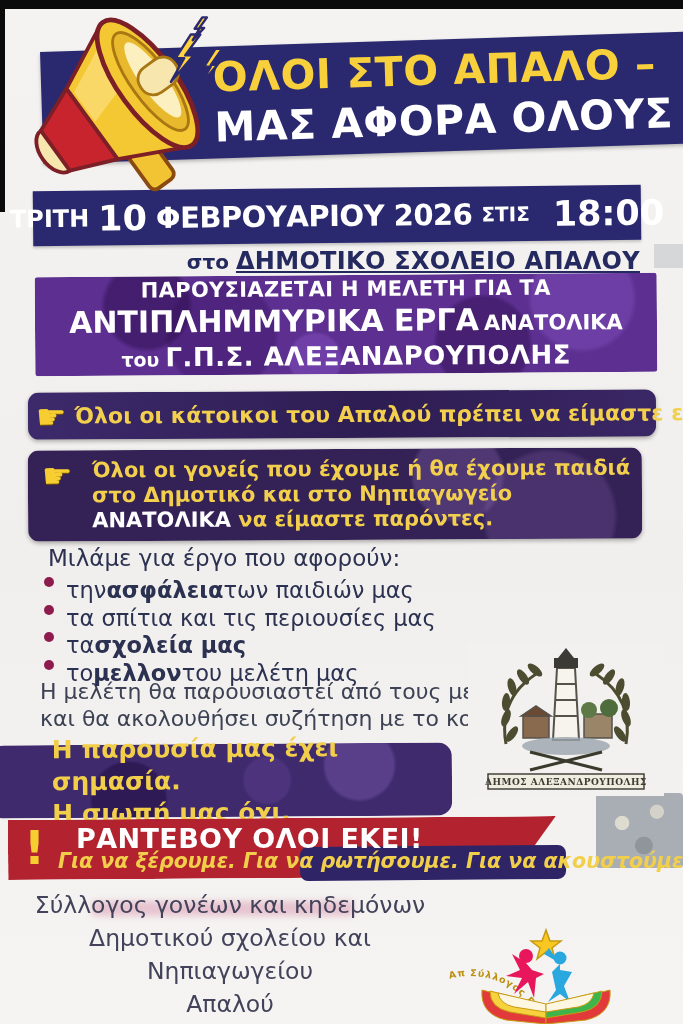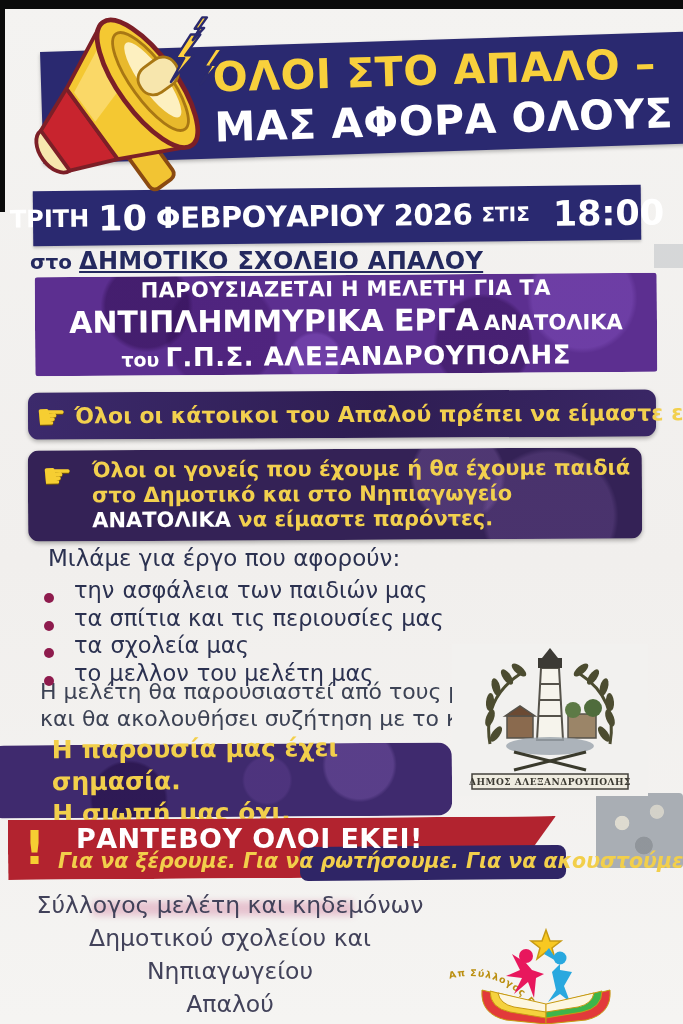--- a/index.html
+++ b/index.html
@@ -33,21 +33,21 @@
     transform:rotate(-.6deg); z-index:3; display:flex; align-items:center; justify-content:center;
     white-space:nowrap; box-shadow:0 2px 3px rgba(0,0,0,.2);
   }
   .date-banner span{color:#fff; font-weight:800;}
   .d-day{font-size:24px; margin-right:9px;}
   .d-num{font-size:35px; margin-right:9px;text-align:right;}
   .d-my{font-size:29px; margin-right:9px; letter-spacing:-.5px;}
   .d-at{font-size:20px; margin-right:23px;}
   .d-time{font-size:35px;}
 
-  .location-line{left:30px; top:247px; width:610px; text-align:left; color:#24295f; z-index:3;}
+  .location-line{left:30px; top:247px; width:610px; text-align:right; color:#24295f; z-index:3;}
   .loc-pre{font-size:20px; font-weight:600; margin-right:7px;}
   .loc-main{font-size:24px; font-weight:800; text-decoration:underline; letter-spacing:.3px;}
 
   
   .subject-banner{
     left:35px; top:275px; width:622px; height:99px; border-radius:3px;
     background:#5c2f90;
     background-image:radial-gradient(circle at 18% 30%,rgba(40,10,70,.45) 0 8%,transparent 9%),
       radial-gradient(circle at 72% 70%,rgba(40,10,70,.4) 0 10%,transparent 11%),
       radial-gradient(circle at 45% 85%,rgba(130,80,190,.5) 0 7%,transparent 8%),
@@ -76,29 +76,29 @@
       radial-gradient(circle at 85% 75%,rgba(150,110,190,.22) 0 12%,transparent 13%);}
   .finger{font-size:34px; color:#f6ce32; line-height:34px; text-shadow:0 1px 0 #7a5a00; flex:0 0 auto;}
   .finger2{position:absolute; left:14px; top:8px;}
   .co-text{font-size:22px; font-weight:700; margin-left:8px; white-space:nowrap;}
   .co-line{font-size:21px; font-weight:700; line-height:25px; white-space:nowrap;}
   .co-bold-white{color:#ffffff; font-weight:800;}
 
   
   .concerns-intro{left:48px; top:545px; font-size:23px; color:#2b3150; z-index:2;}
   .concerns-list{left:44px; top:577px; z-index:2;}
-  .c-item{display:flex; align-items:flex-end; height:26px; margin-bottom:1.5px; color:#2b3150; font-size:22.5px; white-space:nowrap;gap:8px;}
+  .c-item{display:flex; align-items:flex-start; height:26px; margin-bottom:1.5px; color:#2b3150; font-size:22.5px; white-space:nowrap;}
   .c-dot{width:10px; height:10px; border-radius:50%; background:#8e1b4d; margin-right:12px; flex:0 0 auto;}
-  .c-bold{font-weight:400;}
+  .c-bold{font-weight:700;}
 
   
   .study-note{left:40px; top:678px; width:470px; font-size:22px; color:#3c4254; line-height:27px; z-index:1; white-space:nowrap;}
 
   
-  .muni-logo{left:452px; top:644px; width:196px; height:152px; background:#f2f1ef; z-index:4;}
+  .muni-logo{left:468px; top:644px; width:196px; height:152px; background:#f2f1ef; z-index:4;}
 
   
   .presence-banner{
     left:-10px; top:744px; width:462px; height:73px; border-radius:14px;
     background:#3f2a6e;
     background-image:radial-gradient(circle at 80% 30%,rgba(150,110,200,.3) 0 9%,transparent 10%),
       radial-gradient(circle at 30% 75%,rgba(30,10,60,.5) 0 11%,transparent 12%),
       radial-gradient(circle at 60% 50%,rgba(120,80,170,.25) 0 8%,transparent 9%);
     transform:rotate(-.4deg); z-index:3; color:#f2cf4b;
     display:flex; flex-direction:column; justify-content:center; padding-left:62px; box-sizing:border-box;
@@ -290,21 +290,21 @@
   <div class="abs cta-sub-band"></div>
   <div class="abs cta-excl">!</div>
   <div class="abs cta-head">ΡΑΝΤΕΒΟΥ ΟΛΟΙ ΕΚΕΙ!</div>
   <div class="abs cta-sub">Για να ξέρουμε. Για να ρωτήσουμε. Για να ακουστούμε.</div>
 
   <div class="abs smudge-1"></div>
   <div class="abs smudge-2"></div>
 
   <div class="abs ghost-pink"></div>
   <div class="abs committee">
-    <div>Σύλλογος μελέτη και κηδεμόνων</div>
+    <div>Σύλλογος γονέων και κηδεμόνων</div>
     <div>Δημοτικού σχολείου και Νηπιαγωγείου</div>
     <div>Απαλού</div>
   </div>
 
   <div class="abs assoc-logo">
     <svg viewBox="0 0 196 196" width="196" height="196">
       <defs>
         <path id="ringPath" d="M 22 98 A 76 76 0 1 1 21.9 98"></path>
       </defs>
       <text font-size="9.5" font-weight="bold" fill="#bb8f10" letter-spacing="1">

